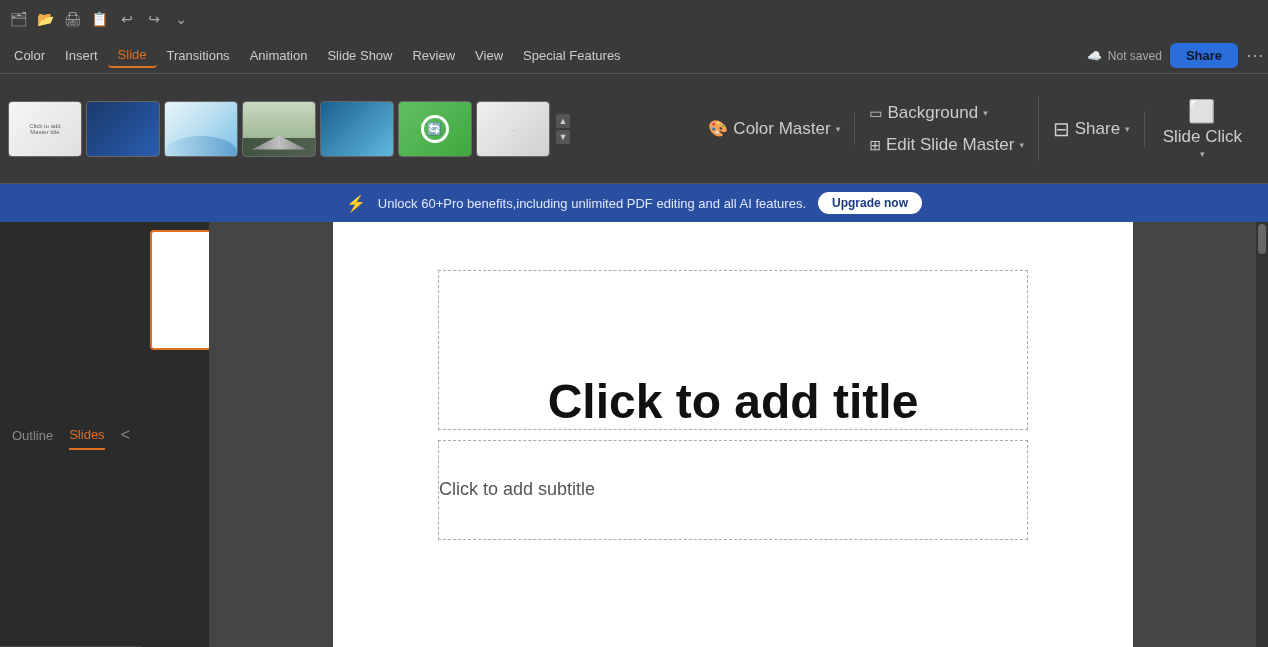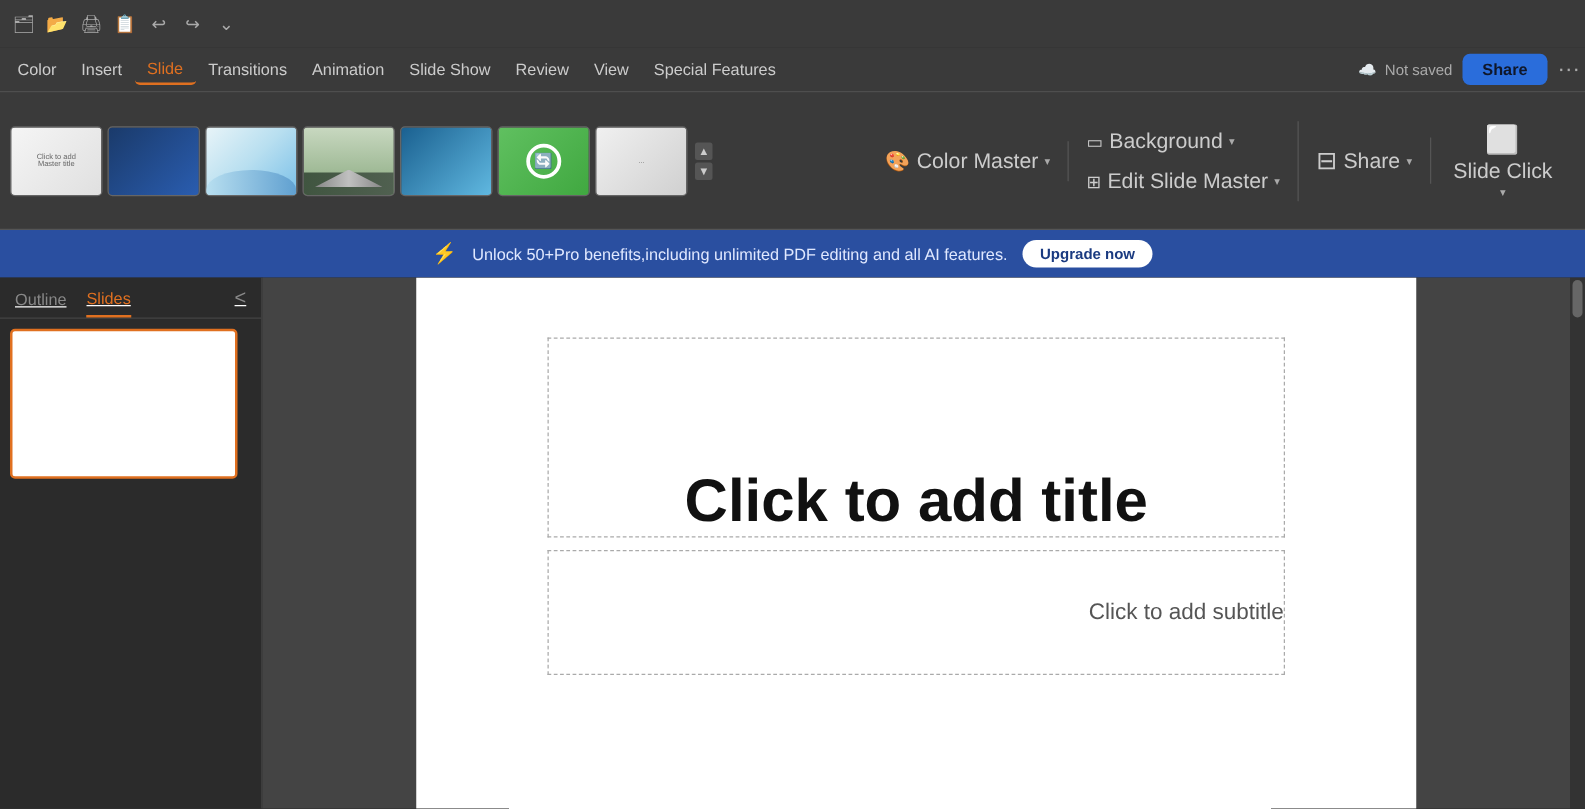--- a/index.html
+++ b/index.html
@@ -37,35 +37,35 @@
 
     
     .promo-banner { background: #2a4fa0; display: flex; align-items: center; justify-content: center; gap: 12px; height: 38px; font-size: 13px; color: #e0e8ff; }
     .upgrade-btn { background: #ffffff; color: #1a3a80; border: none; border-radius: 14px; padding: 4px 14px; font-size: 12px; font-weight: 600; cursor: pointer; }
     .promo-icon { color: #7cb4ff; font-size: 16px; }
 
     
     .main-content { display: flex; flex: 1; overflow: hidden; }
 
     
-    .left-panel { width: 210px; background: #2b2b2b; display: flex; flex-direction: column; border-right: 1px solid #444; text-decoration: underline; }
+    .left-panel { width: 210px; background: #2b2b2b; display: flex; border-right: 1px solid #444; }
     .panel-tabs { display: flex; align-items: center; padding: 8px 12px 0; gap: 16px; border-bottom: 1px solid #444; }
     .panel-tab { font-size: 13px; color: #888; cursor: pointer; padding-bottom: 6px; }
     .panel-tab.active { color: #e07020; border-bottom: 2px solid #e07020; }
     .collapse-btn { margin-left: auto; color: #888; font-size: 16px; cursor: pointer; padding-bottom: 6px; }
 
     .slides-list { flex: 1; padding: 8px; overflow-y: auto; }
     .slide-thumb { width: 182px; height: 120px; background: #fff; border-radius: 4px; border: 2px solid #e07020; cursor: pointer; overflow: hidden; }
 
     
     .canvas-area { flex: 1; background: #444; display: flex; align-items: center; justify-content: center; position: relative; overflow: hidden; }
     .slide-canvas { width: 800px; height: 450px; background: #fff; position: relative; display: flex; flex-direction: column; align-items: center; justify-content: center; }
     .title-placeholder { width: 590px; height: 160px; border: 1px dashed #aaa; display: flex; align-items: flex-end; justify-content: center; position: absolute; top: 60px; }
     .title-placeholder-text { font-size: 48px; font-weight: bold; color: #111; }
-    .subtitle-placeholder { width: 590px; height: 100px; border: 1px dashed #aaa; display: flex; align-items: center; justify-content: flex-end; position: absolute; top: 230px; }
+    .subtitle-placeholder { width: 590px; height: 100px; border: 1px dashed #aaa; display: flex; align-items: center; justify-content: flex-start; position: absolute; top: 230px; }
     .subtitle-placeholder-text { font-size: 18px; color: #555; }
 
     .right-scrollbar { width: 12px; background: #333; display: flex; flex-direction: column; align-items: center; padding: 2px; }
     .scrollbar-thumb { width: 8px; height: 30px; background: #666; border-radius: 4px; }
 
     
     .thumb-1 { background: linear-gradient(135deg, #f5f5f5 0%, #e0e0e0 100%); display: flex; align-items: center; justify-content: center; }
     .thumb-2 { background: linear-gradient(135deg, #1a3a6a 0%, #2a5db0 100%); }
     .thumb-3 { background: linear-gradient(135deg, #e8f4f8 0%, #b8dff0 50%, #7ac0e8 100%); }
     .thumb-4 { background: linear-gradient(180deg, #c8d8c0 0%, #8aaa80 100%); display: flex; align-items: flex-end; justify-content: center; }
@@ -170,21 +170,21 @@
         <span style="font-size:22px;">⬜</span>
         <span class="tool-label">Slide Click</span>
         <span class="chevron">▾</span>
       </div>
     </div>
   </div>
 </div>
 
 <div class="promo-banner">
   <span class="promo-icon">⚡</span>
-  <span>Unlock 50+Pro benefits,including unlimited PDF editing and all AI features.</span>
+  <span>Unlock 60+Pro benefits,including unlimited PDF editing and all AI features.</span>
   <button class="upgrade-btn">Upgrade now</button>
 </div>
 
 <div class="main-content">
 
   <div class="left-panel">
     <div class="panel-tabs">
       <div class="panel-tab">Outline</div>
       <div class="panel-tab active">Slides</div>
       <div class="collapse-btn">&lt;</div>

